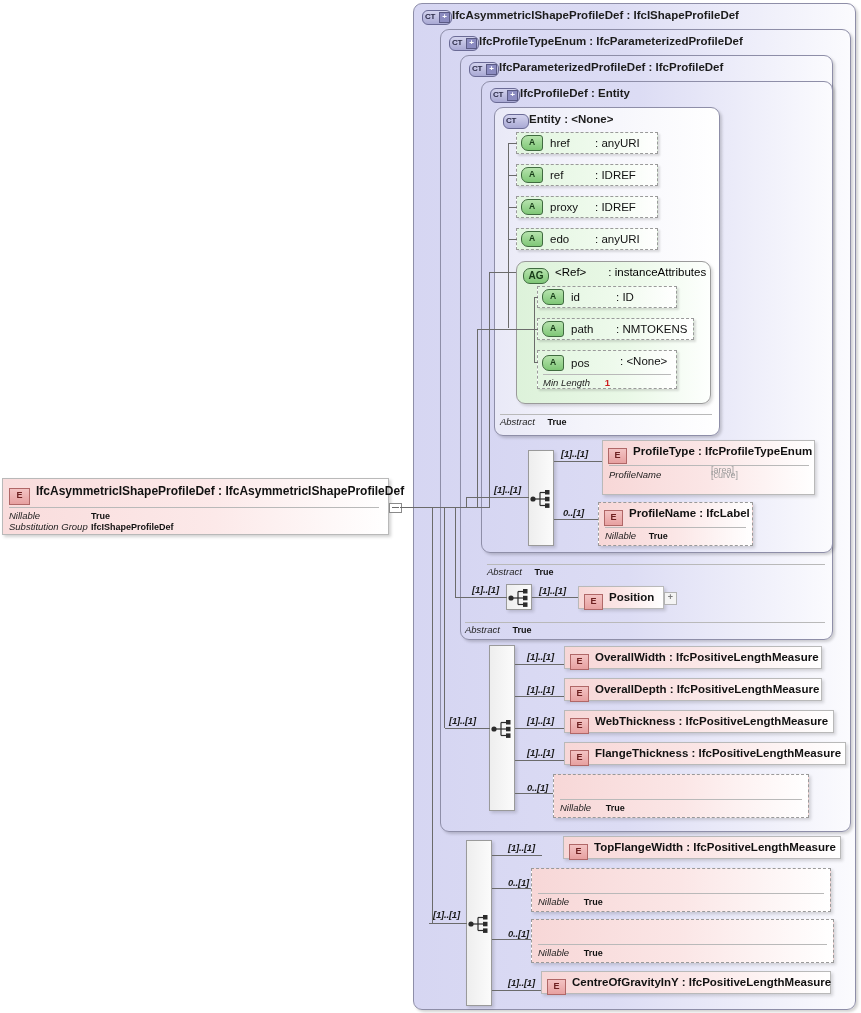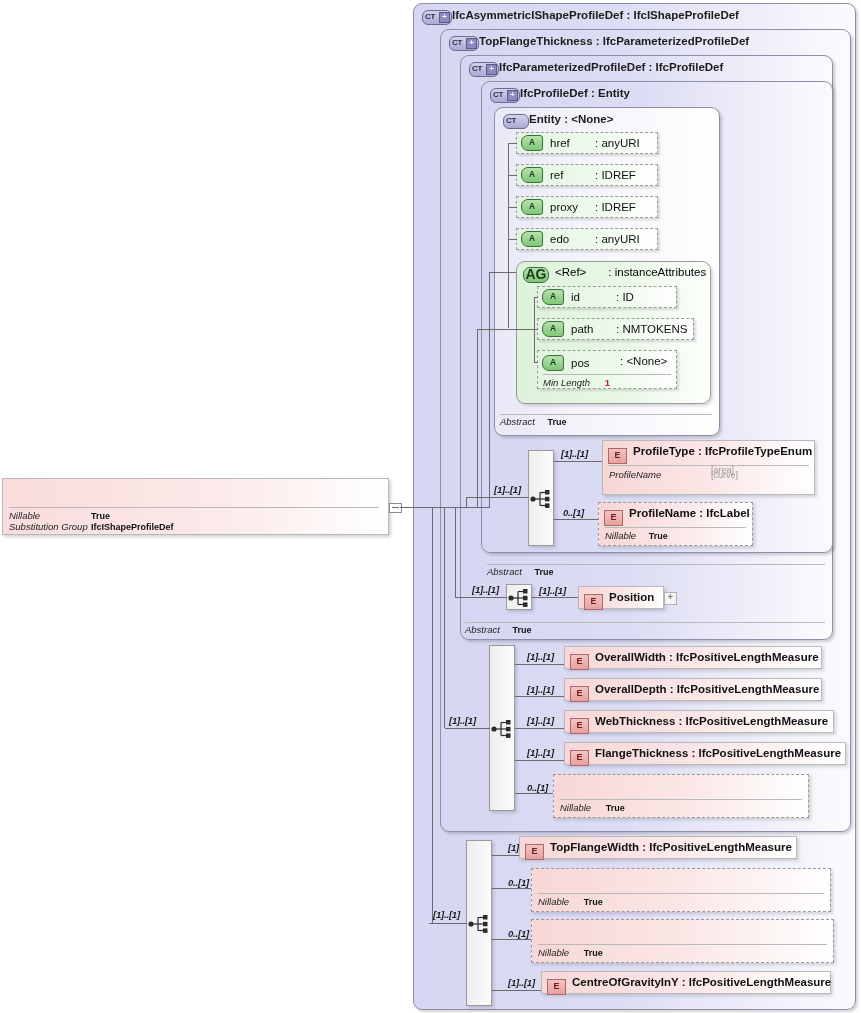--- a/index.html
+++ b/index.html
@@ -37,21 +37,21 @@
       margin-right:7px;}
   .abox .nm{font-weight:normal;}
   .abox .ty{position:absolute;}
 
   
   .agbox{position:absolute;box-sizing:border-box;border:1px solid #9a9a9a;
      background:linear-gradient(to right,#ddf2da 0%,#e9f8e6 55%,#fdfffd 100%);
      border-radius:9px;box-shadow:2px 2px 3px rgba(0,0,0,.15);}
   .ag-ico{display:inline-block;width:24px;height:14px;border:1px solid #3f6b3f;
      border-radius:7px;background:linear-gradient(to bottom,#b6e3ad,#7fc777);
-     font-size:14px;font-weight:bold;line-height:13px;text-align:center;color:#173b17;
+     font-size:10px;font-weight:bold;line-height:13px;text-align:center;color:#173b17;
      margin-right:6px;vertical-align:-3px;}
 
   
   .ebox{position:absolute;box-sizing:border-box;border:1px solid #b9b9b9;
      background:linear-gradient(to right,#f7d7d7 0%,#fbe6e6 50%,#ffffff 100%);
      box-shadow:2px 2px 3px rgba(0,0,0,.15);font-size:11.5px;color:#111;}
   .ebox.opt{border:1px dashed #9a9a9a;}
   .ebox .etitle{position:absolute;left:5px;top:4px;white-space:nowrap;font-weight:bold;}
   .e-ico{display:inline-block;width:17px;height:14px;border:1px solid #b06767;
      background:linear-gradient(to bottom,#f3c3c3,#e7a0a0);
@@ -95,21 +95,21 @@
 <body>
 
 <div class="ctbox" style="left:413px;top:3px;width:443px;height:1007px;">
   <div class="hdr">
     <span class="ct-ico plus">CT<span class="pl">+</span></span><span>IfcAsymmetricIShapeProfileDef : IfcIShapeProfileDef</span>
   </div>
 </div>
 
 <div class="ctbox" style="left:440px;top:29px;width:411px;height:803px;">
   <div class="hdr">
-    <span class="ct-ico plus">CT<span class="pl">+</span></span><span>TopFlangeThickness : IfcParameterizedProfileDef</span>
+    <span class="ct-ico plus">CT<span class="pl">+</span></span><span>IfcProfileTypeEnum : IfcParameterizedProfileDef</span>
   </div>
 </div>
 
 <div class="ctbox" style="left:460px;top:55px;width:373px;height:585px;">
   <div class="hdr">
     <span class="ct-ico plus">CT<span class="pl">+</span></span><span>IfcParameterizedProfileDef : IfcProfileDef</span>
   </div>
 </div>
 
 <div class="ctbox" style="left:481px;top:81px;width:352px;height:472px;">
@@ -353,21 +353,21 @@
     <rect x="15" y="1" width="4.5" height="4.5" fill="#2b2b2b"></rect>
     <rect x="15" y="7.8" width="4.5" height="4.5" fill="#2b2b2b"></rect>
     <rect x="15" y="14.4" width="4.5" height="4.5" fill="#2b2b2b"></rect>
   </svg>
 </div>
 <div class="ln lnh" style="left:429px;top:923px;width:38px;"></div>
 <div class="card" style="left:433px;top:909px;">[1]..[1]</div>
 
 <div class="ln lnh" style="left:492px;top:855px;width:50px;"></div>
 <div class="card" style="left:508px;top:842px;">[1]..[1]</div>
-<div class="ebox" style="left:519px;top:836px;width:278px;height:23px;">
+<div class="ebox" style="left:563px;top:836px;width:278px;height:23px;">
   <div class="etitle" style="top:4px;">
     <span class="e-ico">E</span><span>TopFlangeWidth : IfcPositiveLengthMeasure</span>
   </div>
 </div>
 
 <div class="ln lnh" style="left:492px;top:888px;width:39px;"></div>
 <div class="card" style="left:508px;top:877px;">0..[1]</div>
 <div class="ebox opt" style="left:531px;top:868px;width:300px;height:44px;">
   <div class="hr" style="left:6px;top:24px;width:286px;"></div>
   <div class="prow" style="left:6px;top:27px;">
@@ -388,20 +388,23 @@
 
 <div class="ln lnh" style="left:492px;top:990px;width:50px;"></div>
 <div class="card" style="left:508px;top:977px;">[1]..[1]</div>
 <div class="ebox" style="left:541px;top:971px;width:290px;height:23px;">
   <div class="etitle" style="top:4px;">
     <span class="e-ico">E</span><span>CentreOfGravityInY : IfcPositiveLengthMeasure</span>
   </div>
 </div>
 
 <div class="rootbox" style="left:2px;top:478px;width:387px;height:57px;">
+  <div style="position:absolute;left:6px;top:5px;white-space:nowrap;font-size:12px;font-weight:bold;color:#111;">
+    <span class="e-ico" style="width:19px;height:15px;">E</span><span>IfcAsymmetricIShapeProfileDef : IfcAsymmetricIShapeProfileDef</span>
+  </div>
   <div class="hr" style="left:6px;top:28px;width:370px;"></div>
   <div class="prow" style="left:6px;top:31px;">
     <span class="k">Nillable</span>
   </div>
   <div class="prow" style="left:88px;top:31px;">
     <span class="v">True</span>
   </div>
   <div class="prow" style="left:6px;top:42px;">
     <span class="k">Substitution Group</span>
   </div>

